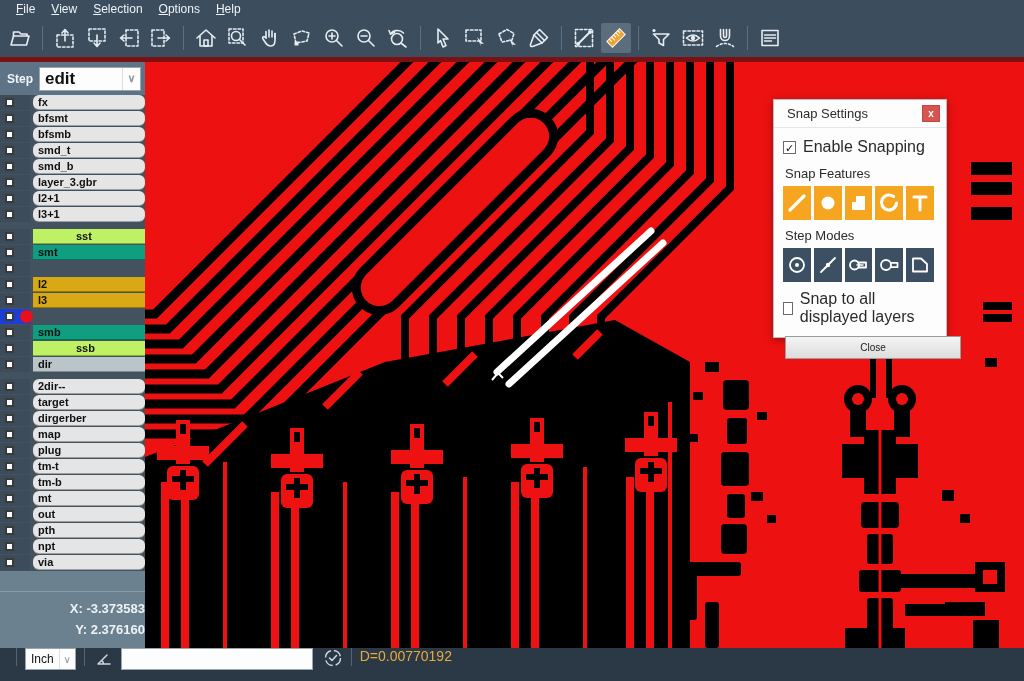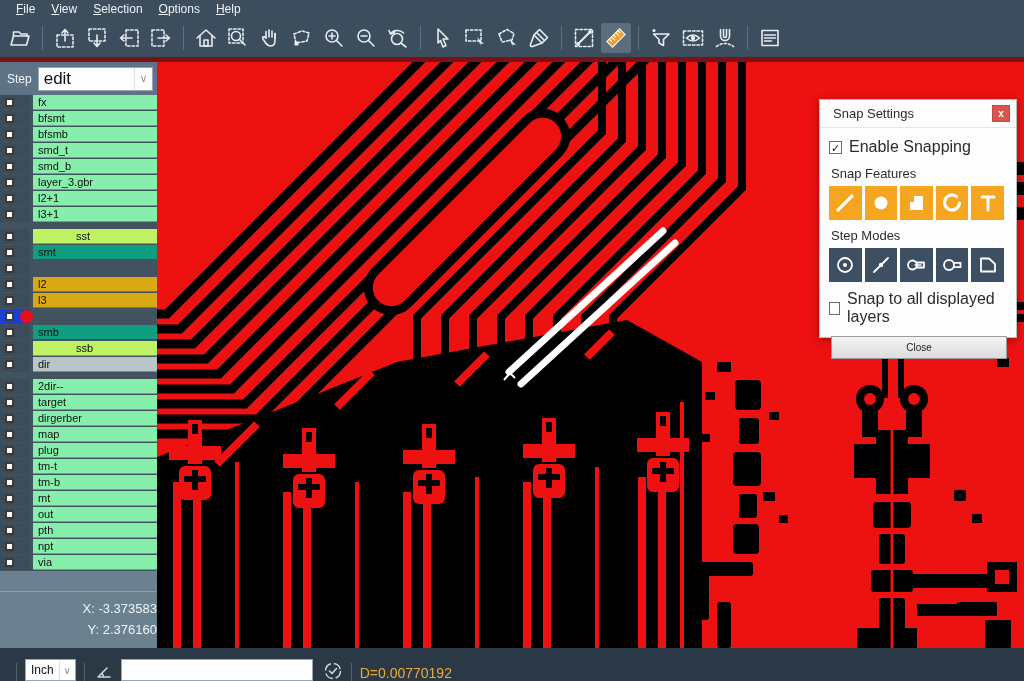--- a/index.html
+++ b/index.html
@@ -19,68 +19,68 @@
   .tbtn svg { display:block; }
   .ico { stroke:#e6edf2; stroke-width:1.6; fill:none; stroke-linecap:round; stroke-linejoin:round; }
 
   
   .strip { height:5px; background:#7b1113; width:100%; }
 
   
   .main { display:flex; height:586px; }
 
   
-  .sidebar { width:157px; background:#42525f; display:flex; flex-direction:column; }
+  .sidebar { width:145px; background:#42525f; display:flex; flex-direction:column;font-weight:bold; }
   .step-row { height:33px; background:#5e7486; display:flex; align-items:center; padding-left:7px; flex:0 0 auto; }
   .step-label { color:#f0f4f7; font-size:12px; margin-right:6px; }
   .step-select { flex:1; margin-right:4px; height:24px; background:#fdfdfd; border:1px solid #9aa6af; display:flex; align-items:center; }
   .step-select .val { flex:1; font-size:17px; color:#111; padding-left:5px; }
   .step-select .chev { width:18px; height:100%; display:flex; align-items:center; justify-content:center; color:#8a979e; font-size:11px; border-left:1px solid #dcdfe2; }
   .layer-list { flex:0 0 auto; }
   .layer-row { display:flex; height:15px; margin-bottom:1px; position:relative; }
   .cb-cell { width:30px; background:#3c4c5a; display:flex; align-items:center; padding-left:5px; }
   .cb-cell.active { background:#1b3ed6; }
   .cb-box { width:9px; height:9px; background:#fff; border:2px solid #3a3a3a; }
   .active-dot { position:absolute; left:20px; top:1px; width:13px; height:13px; border-radius:50%; background:#e81019; z-index:2; }
   .layer-label { flex:1; margin-left:3px; font-size:11px; line-height:15px; color:#101010; padding-left:5px; position:relative; border-bottom:1px solid rgba(0,0,0,.3); white-space:nowrap; overflow:hidden; }
   .grid-ic { position:absolute; right:3px; top:0; font-size:11px; color:#1a1a1a; }
-  .c-teal  { background:#86efac; }
+  .c-teal  { background:#e5e5e5;border-radius:6px; }
   .c-white { background:#bef264;padding-left:43px; }
   .c-green { background:#0f9f80; }
   .c-amber { background:#84cc16;margin-top:24px; }
   .c-gold  { background:#d8a815; }
   .c-gray  { background:#b9c5c9; }
   .group-sep { height:6px; }
   .sidebar-bottom { flex:1; background:#6b8190; display:flex; flex-direction:column; justify-content:flex-end;text-align:right; }
   .coords { border-top:1px solid #8b9ba7; padding:6px 0 8px 7px; }
   .coords div { color:#eef3f5; font-size:13px; line-height:21px; }
 
   
   .canvas-wrap { flex:1; position:relative; background:#ee1111; overflow:hidden; }
   .canvas-wrap svg.art { display:block; }
 
   
-  .dialog { position:absolute; left:662px; top:37px; width:198px; height:239px; background:#fdfdfd; border:1px solid #b9bdc1; box-shadow:0 2px 8px rgba(0,0,0,.35); }
+  .dialog { position:absolute; left:628px; top:37px; width:174px; height:239px; background:#fdfdfd; border:1px solid #b9bdc1; box-shadow:0 2px 8px rgba(0,0,0,.35); }
   .dlg-title { height:28px; display:flex; align-items:center; padding:0 6px 0 13px; border-bottom:1px solid #e4e6e8; }
   .dlg-title .t { flex:1; font-size:13px; color:#2b2b2b; }
   .dlg-close { width:18px; height:17px; background:#d9534f; border:1px solid #b94a48; color:#fff; font-size:10px; font-weight:bold; display:flex; align-items:center; justify-content:center; line-height:1; }
   .dlg-body { padding:10px 9px 0 9px; }
   .chk-row { display:flex; align-items:center; margin-bottom:10px; }
   .chk { width:13px; height:13px; background:#fff; border:1px solid #6b6b6b; margin-right:7px; font-size:11px; line-height:12px; text-align:center; color:#111; }
   .chk-row .lbl { font-size:16px; color:#2b2b2b; }
   .sec-label { font-size:13px; color:#2b2b2b; margin:2px 0 5px 2px; }
   .btn-row { display:flex; margin-bottom:8px; }
   .sq-btn { width:34px; height:34px; margin-right:3px; display:flex; align-items:center; justify-content:center; }
   .sq-btn.orange { background:#f5a51f; }
   .sq-btn.navy { background:#3c4f63; }
   .wico { stroke:#fff; fill:none; stroke-linecap:round; stroke-linejoin:round; }
   .close-btn { margin:4px 2px 0 2px; width:176px; height:23px; background:linear-gradient(#f4f4f4,#dddddd); border:1px solid #9b9b9b; font-size:10px; color:#1c1c1c; display:flex; align-items:center; justify-content:center; }
 
   
-  .statusbar { height:33px; background:#2b3947; display:flex; align-items:flex-end; padding-left:8px; }
+  .statusbar { height:33px; background:#2b3947; display:flex; align-items:flex-start; padding-left:8px; }
   .ssep { width:1px; height:18px; background:#55646f; margin:0 8px; }
   .unit-box { height:22px; background:#fdfdfd; border:1px solid #9aa6af; display:flex; align-items:center; }
   .unit-box .val { font-size:12px; color:#111; padding:0 5px; }
   .unit-box .chev { width:16px; height:100%; display:flex; align-items:center; justify-content:center; font-size:10px; color:#8a979e; border-left:1px solid #dcdfe2; }
   .cmd-input { width:192px; height:22px; background:#fdfdfd; border:1px solid #9aa6af; margin:0 10px 0 8px; font-size:12px; padding:0 4px; color:#111; }
   .dist { color:#e8a93c; font-size:14px; }
 </style>
 </head>
 <body>
 

